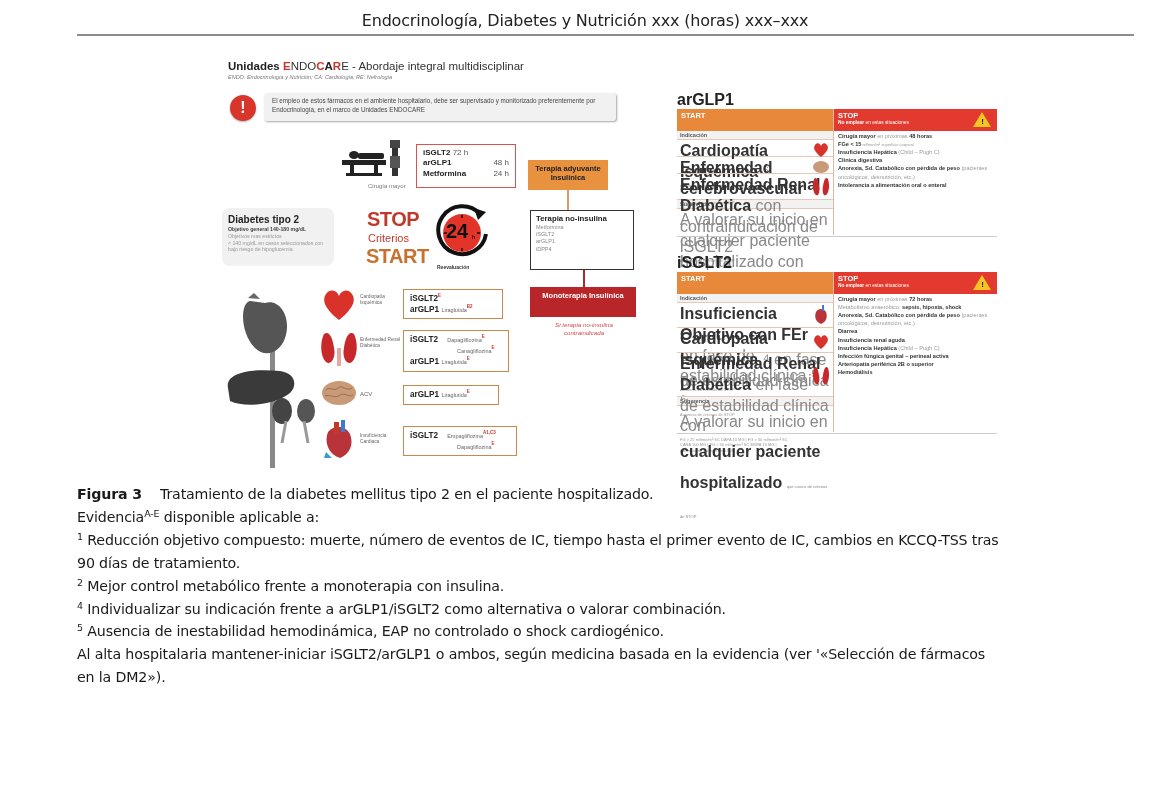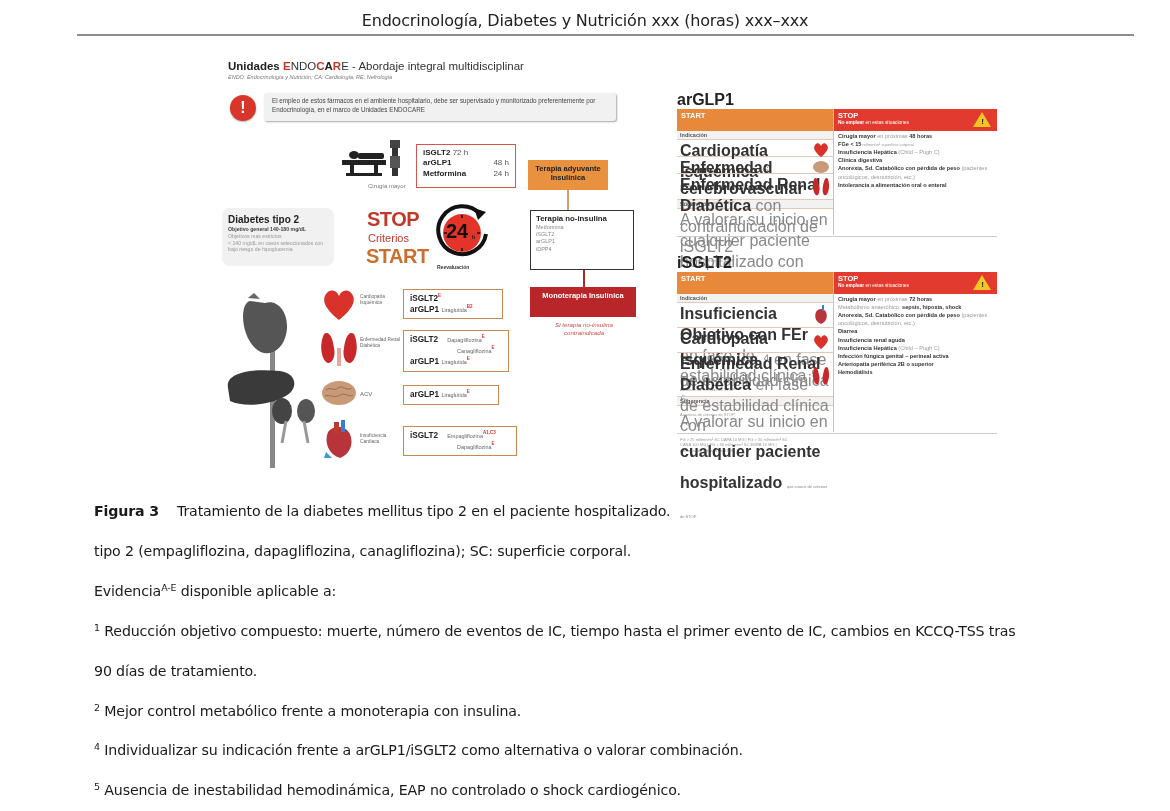--- a/index.html
+++ b/index.html
@@ -80,21 +80,21 @@
   .sec-h { background: #f2f2f2; font-weight: bold; color: #555; font-size: 5.5px; padding: 1px 3px; border-bottom: 1px solid #e7c8b6; }
   .cell { padding: 1px 3px; border-bottom: 1px solid #e7c8b6; position: relative; color: #888; line-height: 1.3; }
   .cell b { color: #333; }
   .cell .mini { font-size: 4px; color: #999; display: block; }
   .cell .ico { position: absolute; right: 4px; top: 2px; width: 16px; height: 16px; }
   .stop-line { font-size: 5.6px; color: #999; line-height: 1.45; }
   .stop-line b { color: #333; }
 
   
   .caption { position: absolute; left: 77px; top: 483px; width: 1060px; font-family: "DejaVu Sans", sans-serif; font-size: 14.2px; line-height: 22.9px; color: #1a1a1a; letter-spacing: -0.15px; }
-  .caption p { margin: 17px; }
+  .caption p { margin: 0; }
   .caption .fig-lbl { font-weight: bold; margin-right: 18px; }
   .caption sup { font-size: 9.5px; vertical-align: 5px; line-height: 0; }
 </style>
 </head>
 <body>
 
 <div class="running-head">Endocrinología, Diabetes y Nutrición xxx (horas) xxx–xxx</div>
 <div class="head-rule"></div>
 
 <div class="figure sans">
@@ -309,21 +309,21 @@
           <div class="stop-line"><b>Hemodiálisis</b></div>
         </div>
       </div>
     </div>
     <div style="width:320px;height:1px;background:#ccc;margin-top:1px"></div>
   </div>
 </div>
 
 <div class="caption">
   <p><span class="fig-lbl">Figura 3</span><span>Tratamiento de la diabetes mellitus tipo 2 en el paciente hospitalizado.</span></p>
-  <p>tipo 2 (empagliflozina, dapagliflozina, canagliflozina); SC: superficie corporal.</p>
   <p><span>Evidencia</span><sup>A-E</sup><span> disponible aplicable a:</span></p>
   <p><sup>1</sup><span> Reducción objetivo compuesto: muerte, número de eventos de IC, tiempo hasta el primer evento de IC, cambios en KCCQ-TSS tras</span></p>
   <p><span>90 días de tratamiento.</span></p>
   <p><sup>2</sup><span> Mejor control metabólico frente a monoterapia con insulina.</span></p>
   <p><sup>4</sup><span> Individualizar su indicación frente a arGLP1/iSGLT2 como alternativa o valorar combinación.</span></p>
   <p><sup>5</sup><span> Ausencia de inestabilidad hemodinámica, EAP no controlado o shock cardiogénico.</span></p>
+  <p>Al alta hospitalaria mantener-iniciar iSGLT2/arGLP1 o ambos, según medicina basada en la evidencia (ver '«Selección de fármacos</p>
   <p>en la DM2»).</p>
 </div>
 
 </body></html>

